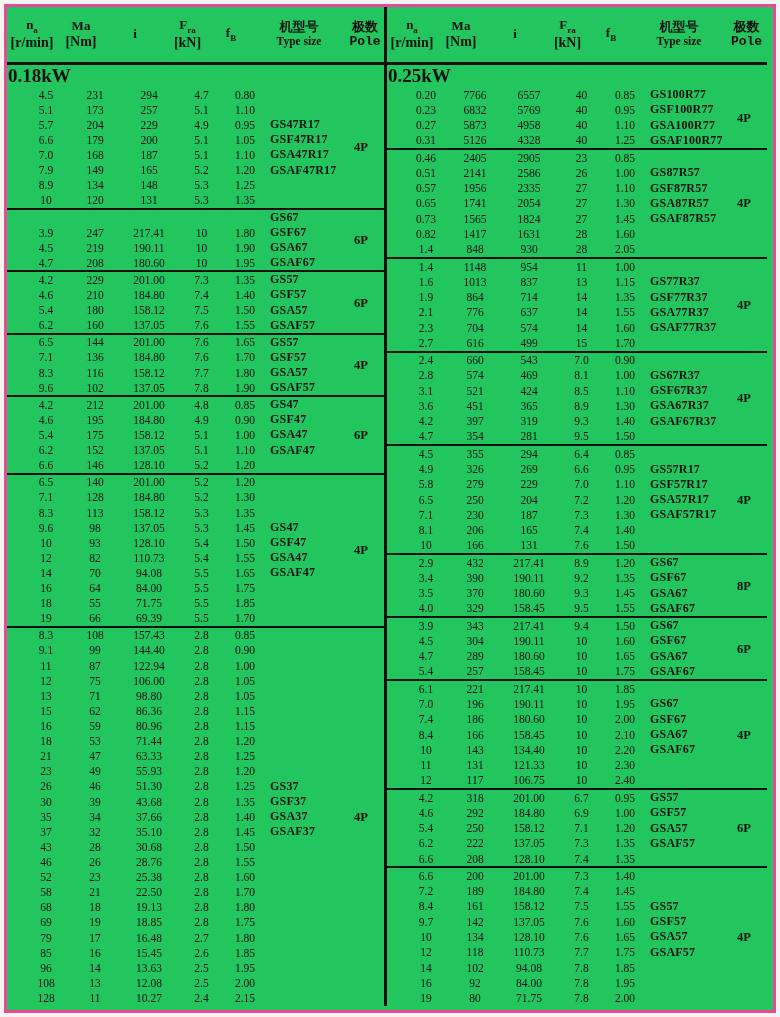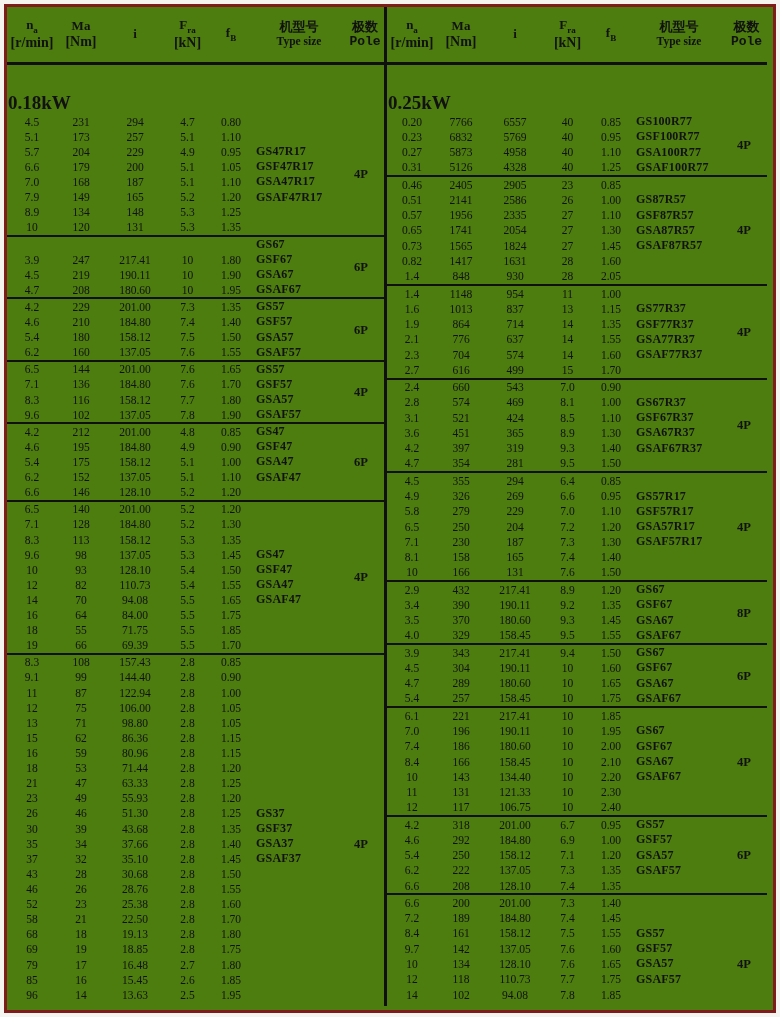--- a/index.html
+++ b/index.html
@@ -3,45 +3,45 @@
 <meta charset="utf-8">
 <style>
   html,body{margin:0;padding:0;}
   body{
     width:780px;height:1017px;background:#f4f4f1;
     font-family:"Liberation Serif", serif;color:#111;
     -webkit-font-smoothing:antialiased;
   }
   .sheet{
     position:relative;margin:4px;width:766px;height:1003px;
-    border:3px solid #7f1d1d;background:#4d7c0f;display:flex;overflow:hidden;
+    border:3px solid #ec4899;background:#22c55e;display:flex;overflow:hidden;
   }
   .panel{width:380px;height:999px;overflow:hidden;box-sizing:border-box;}
   .panel.left{border-right:3px solid #101010;width:380px;}
   .grid7{display:grid;grid-template-columns:50px 48px 60px 45px 42px 94px 1fr;}
   
   .phead{
     height:55px;border-bottom:3px solid #101010;align-items:stretch;
   }
   .hcell{display:flex;flex-direction:column;justify-content:center;align-items:center;
     font-weight:bold;line-height:1.15;}
   .hsym{font-size:13px;font-family:"Liberation Serif",serif;}
   .hsym sub{font-size:9px;}
   .hunit{font-size:14px;font-family:Liberation Serif, serif;}
   .hcn{font-size:13px;font-family:"DejaVu Sans",sans-serif;font-weight:bold;}
   .hen-serif{font-size:11.5px;font-family:"Liberation Serif",serif;text-align:center;}
   .hen-mono{font-size:13px;font-family:"Liberation Mono",monospace;font-weight:bold;}
   
   .sec-title{
     height:22px;line-height:22px;font-size:19px;font-weight:bold;
-    padding-left:1px;letter-spacing:0px;margin-top:27px;
+    padding-left:1px;letter-spacing:0px;
   }
   
   .rows{overflow:hidden;}
-  .group{position:relative;}
+  .group{position:relative;padding-left:14px;}
   .group + .group{border-top:2px solid #101010;}
   .row{height:var(--rh);align-items:center;}
   .c{font-size:11.5px;text-align:center;white-space:nowrap;overflow:visible;}
   .c.type{text-align:left;font-weight:bold;font-size:12px;padding-left:4px;letter-spacing:0.2px;}
   .pole-label{
     position:absolute;right:16px;top:50%;transform:translateY(-50%);
     width:41px;text-align:right;font-weight:bold;font-size:12.5px;
   }
   .panel.left .rows{--rh:15.12px;}
   .panel.right .rows{--rh:15.27px;}
@@ -935,21 +935,21 @@
             <span class="c na">7.1</span>
             <span class="c ma">230</span>
             <span class="c i">187</span>
             <span class="c fra">7.3</span>
             <span class="c fb">1.30</span>
             <span class="c type">GSAF57R17</span>
             <span class="c"></span>
           </div>
           <div class="row grid7">
             <span class="c na">8.1</span>
-            <span class="c ma">158</span>
+            <span class="c ma">206</span>
             <span class="c i">165</span>
             <span class="c fra">7.4</span>
             <span class="c fb">1.40</span>
             <span class="c type"></span>
             <span class="c"></span>
           </div>
           <div class="row grid7">
             <span class="c na">10</span>
             <span class="c ma">166</span>
             <span class="c i">131</span>

